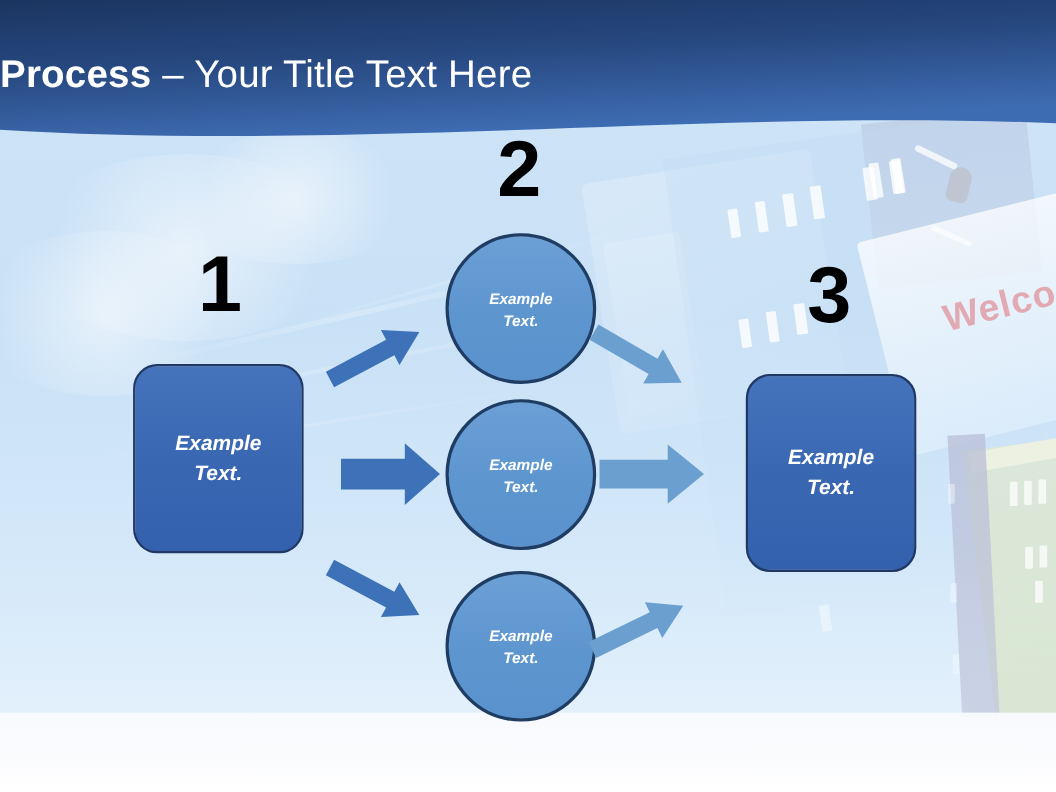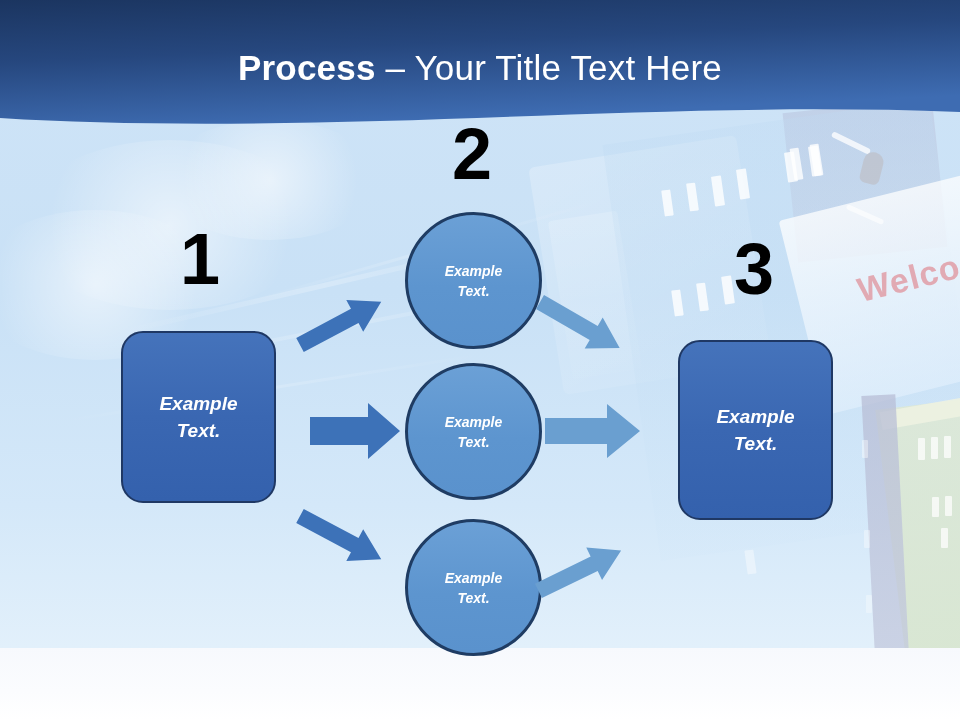--- a/index.html
+++ b/index.html
@@ -69,21 +69,21 @@
   
   .header-wrap {
     position: absolute;
     left: 0; top: 0;
     width: 960px; height: 135px;
   }
   .header-title {
     position: absolute;
     left: 0; top: 47px;
     width: 960px;
-    text-align: center;
+    text-align: left;
     color: #ffffff;
     font-size: 35px;
     line-height: 42px;
     letter-spacing: 0.2px;
     white-space: nowrap;
     z-index: 5;
   }
   .header-title .bold { font-weight: bold; }
   .header-title .dash  { font-weight: normal; }
   .header-title .rest  { font-weight: normal; }

